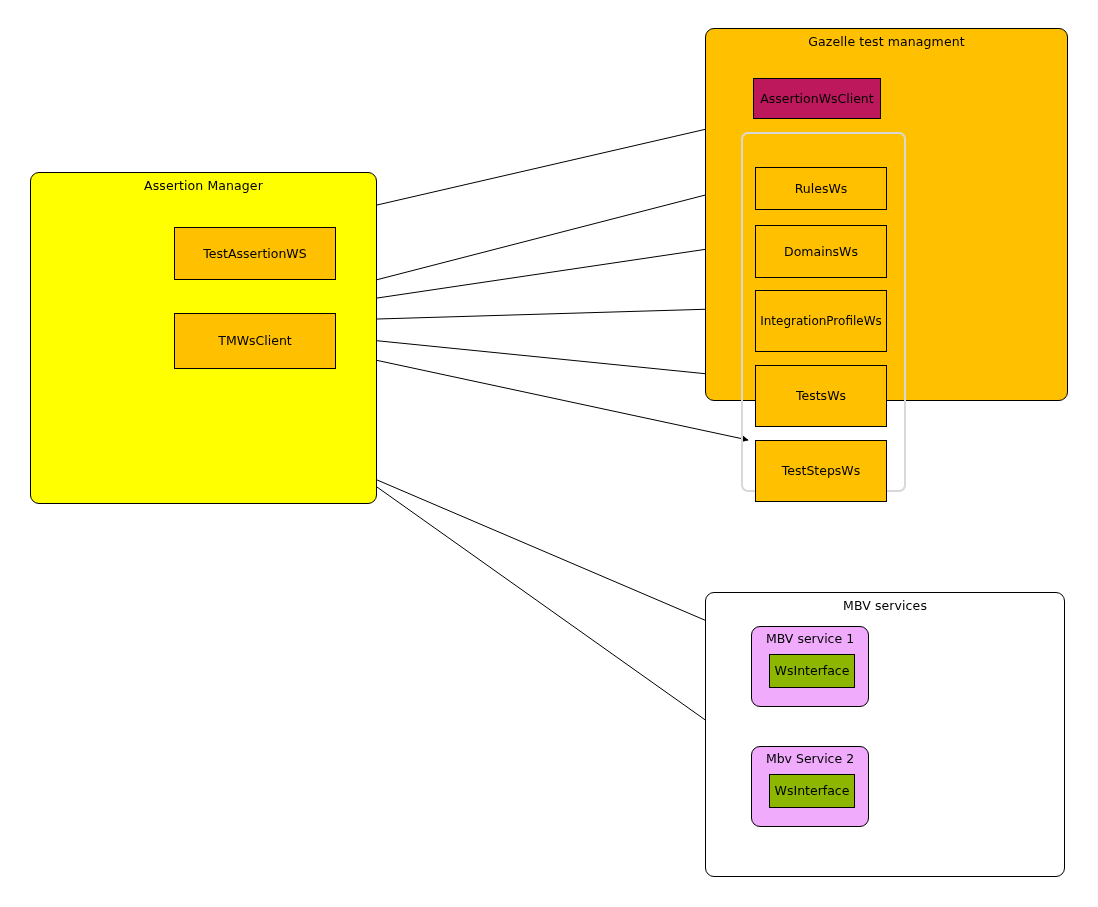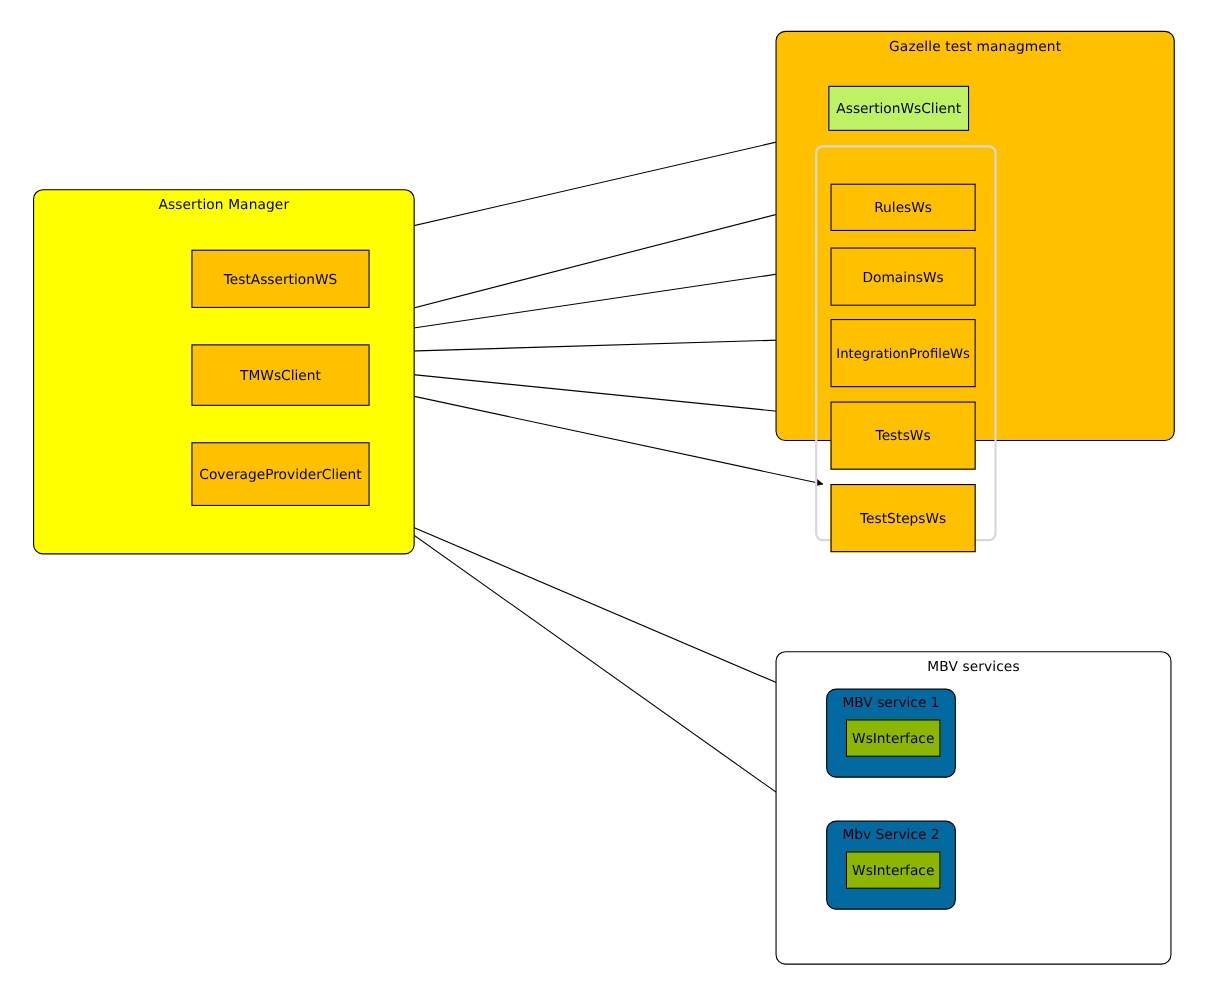--- a/index.html
+++ b/index.html
@@ -100,29 +100,29 @@
     border: 1px solid #000000;
     display: flex;
     align-items: center;
     justify-content: center;
     font-size: 12.5px;
     line-height: 14px;
     white-space: nowrap;
     z-index: 3;
   }
   .node.orange { background: #ffc000; margin-top: 16px; }
-  .node.yellow { background: #bef264; }
+  .node.yellow { background: #be185d; }
   .node.green  { background: #8db600; }
 
   .service-box {
     position: absolute;
     box-sizing: border-box;
     border: 1px solid #000000;
     border-radius: 9px;
-    background: #0369a1;
+    background: #f0abfc;
     z-index: 3;
   }
   .service-title {
     position: absolute;
     left: 0;
     right: 0;
     top: 5px;
     text-align: center;
     font-size: 12.5px;
     line-height: 14px;
@@ -189,23 +189,20 @@
     <div class="panel-title">Assertion Manager</div>
 
     <div class="node orange" id="node-tmwsclient">
       <span>TMWsClient</span>
     </div>
 
     <div class="node orange" id="node-testassertionws">
       <span>TestAssertionWS</span>
     </div>
 
-    <div class="node orange" id="node-coverageprovider">
-      <span>CoverageProviderClient</span>
-    </div>
   </div>
 
   <div class="panel" id="gazelle-panel">
     <div class="panel-title">Gazelle test managment</div>
 
     <div class="node yellow" id="node-assertionwsclient">
       <span>AssertionWsClient</span>
     </div>
 
     <div id="ws-group">

